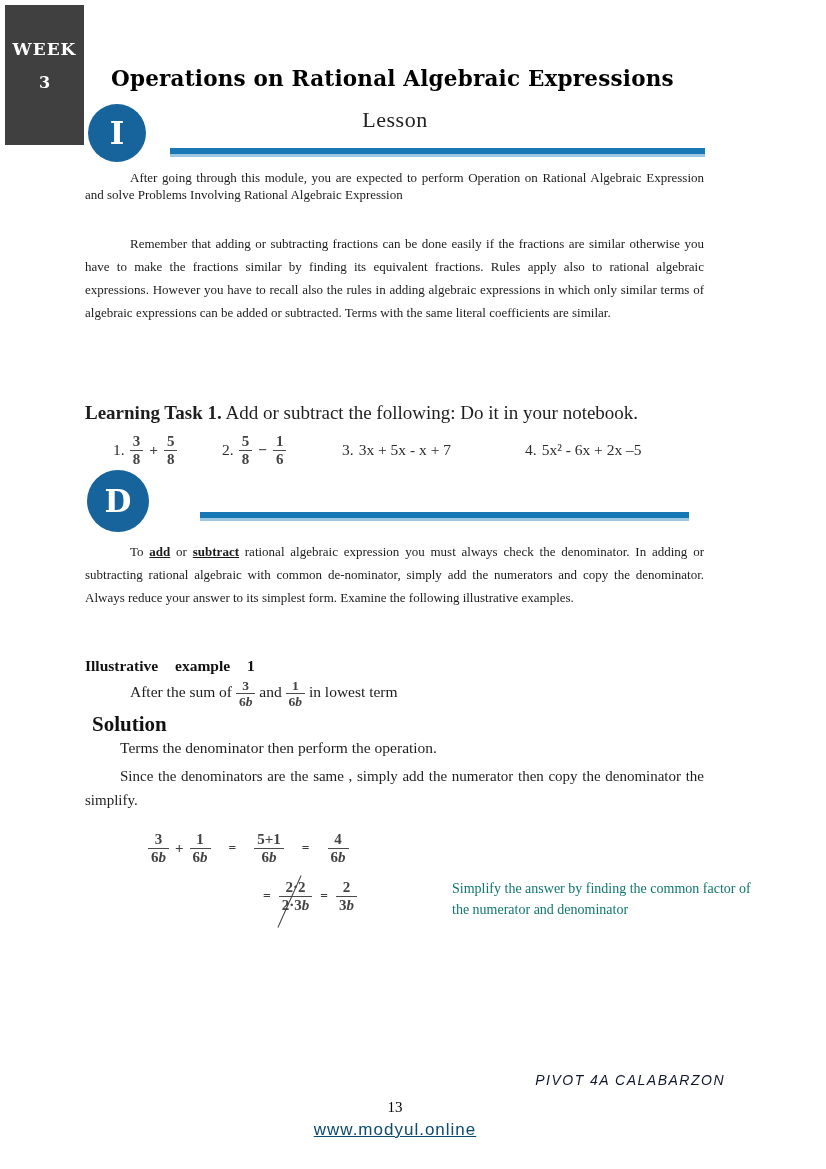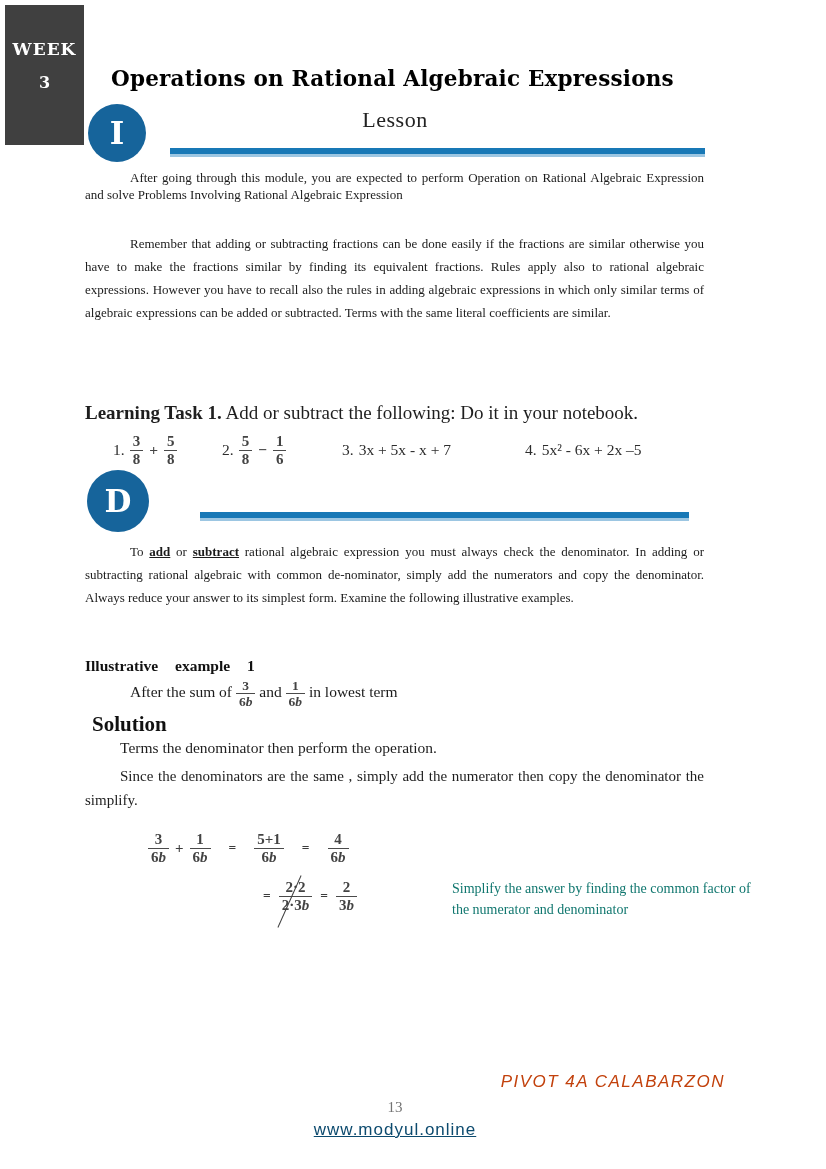--- a/index.html
+++ b/index.html
@@ -107,25 +107,25 @@
 
   .math-note {
     position:absolute; left:412px; top:878px; width:300px;
     font-size:14px; line-height:1.53; color:#0f766e;margin-left:40px;
   }
 
   
   .pivot-brand {
     position:absolute; right:101px; top:1072px;
     font-family:"Liberation Sans", sans-serif; font-style:italic;
-    font-size:17px; letter-spacing:1.5px; color:#c2410c;
+    font-size:14px; letter-spacing:1.5px; color:#0f172a;
   }
   .page-number {
     position:absolute; left:85px; top:1099px; width:620px; text-align:center;
-    font-size:15px; color:#737373;
+    font-size:15px; color:#000000;
   }
   .watermark {
     position:absolute; left:85px; top:1120px; width:620px; text-align:center;
     font-family:"Liberation Sans", sans-serif; font-size:17px;
     color:#0c4a6e; letter-spacing:1px;text-decoration:underline;
   }
 </style>
 </head>
 <body>
 

